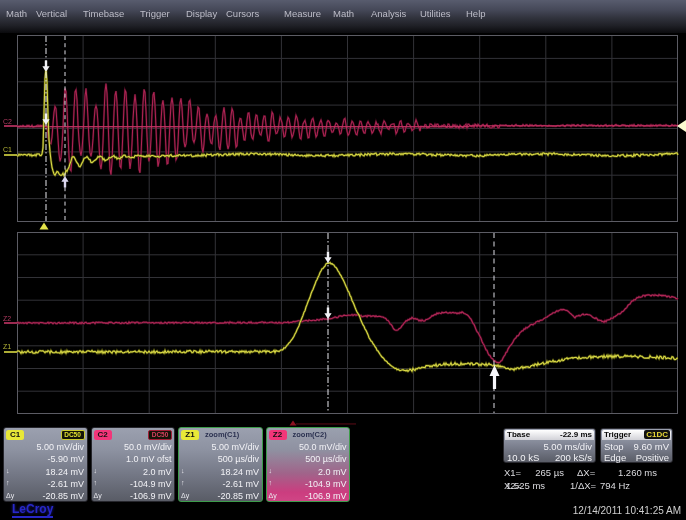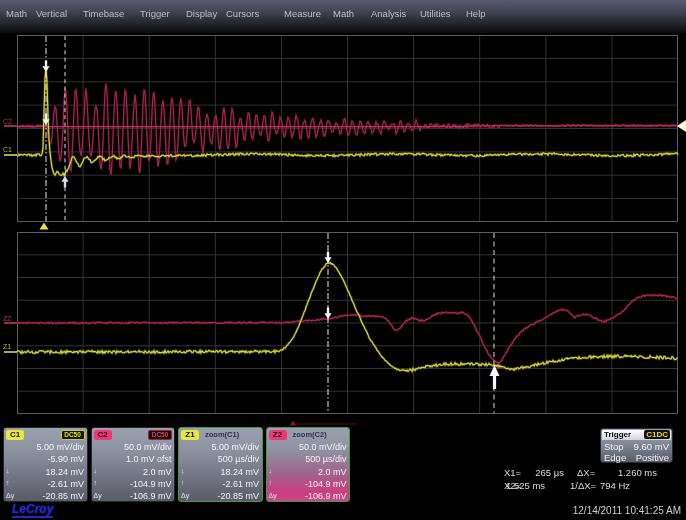--- a/index.html
+++ b/index.html
@@ -16,21 +16,21 @@
 .ztitle {position:absolute;left:26px;top:2px;font-size:7.5px;color:#2b3150;font-weight:bold}
 .row {position:absolute;left:0;width:100%;height:12px}
 .row .lab {position:absolute;left:2px;top:1px;font-size:7px;color:#e8e8ee}
 .row .val {position:absolute;right:2.5px;top:0.5px;font-size:9px}
 .infobox {position:absolute;top:428px;height:35px;border-radius:3px;border:1px solid #2a2a30;
   background:linear-gradient(180deg,#9ba0af 0%,#8d92a1 30%,#757987 62%,#595c66 100%);color:#f2f2f6;font-size:9.5px}
 .ititle {position:absolute;left:1px;right:1px;top:1px;height:9.5px;border-radius:2px 2px 0 0;
   background:linear-gradient(180deg,#ffffff,#d2d2d8);color:#0a0a0a;font-size:8px;font-weight:bold}
 .xrow {position:absolute;color:#dcdce0;font-size:9.5px}
 .xrow b {font-weight:normal;position:absolute}
-#logo {position:absolute;left:12px;top:502px;font-size:12px;font-weight:bold;font-style:italic;
+#logo {position:absolute;left:12px;top:502px;font-size:12px;font-weight:bold;
   color:#2828c8;text-shadow:0 0 3px #2020a0}
 #logo u {text-decoration:none;border-bottom:2px solid #2828c8}
 #dt {position:absolute;right:5px;top:505px;font-size:10px;color:#cfcfcf}
 </style></head><body>
 <div id="scr">
 <div id="menubar">
       <span style="left:6px">Math</span>
       <span style="left:36px">Vertical</span>
       <span style="left:83px">Timebase</span>
       <span style="left:140px">Trigger</span>
@@ -199,20 +199,29 @@
       </div>
       <div class="row" style="top:50.4px">
         <span class="lab">↑</span>
         <span class="val">-104.9 mV</span>
       </div>
       <div class="row" style="top:62.8px">
         <span class="lab">Δy</span>
         <span class="val">-106.9 mV</span>
       </div>
 </div>
+<div class="infobox" style="left:503px;width:93px">
+  <div class="ititle">
+        <span style="position:absolute;left:2px">Tbase</span>
+        <span style="position:absolute;right:2px">-22.9 ms</span>
+      </div>
+  <div style="position:absolute;right:3px;top:12px">5.00 ms/div</div>
+  <div style="position:absolute;left:3px;top:22.5px">10.0 kS</div>
+  <div style="position:absolute;right:3px;top:22.5px">200 kS/s</div>
+</div>
 <div class="infobox" style="left:600px;width:73px">
   <div class="ititle">
         <span style="position:absolute;left:2px">Trigger</span>
         <span style="position:absolute;right:1px;top:0.2px;background:#111;color:#e8d838;border-radius:2px;padding:0 2px;height:9px;line-height:9px">C1DC</span>
       </div>
   <div style="position:absolute;left:3px;top:12px">Stop</div>
   <div style="position:absolute;right:3px;top:12px">9.60 mV</div>
   <div style="position:absolute;left:3px;top:22.5px">Edge</div>
   <div style="position:absolute;right:3px;top:22.5px">Positive</div>
 </div>

